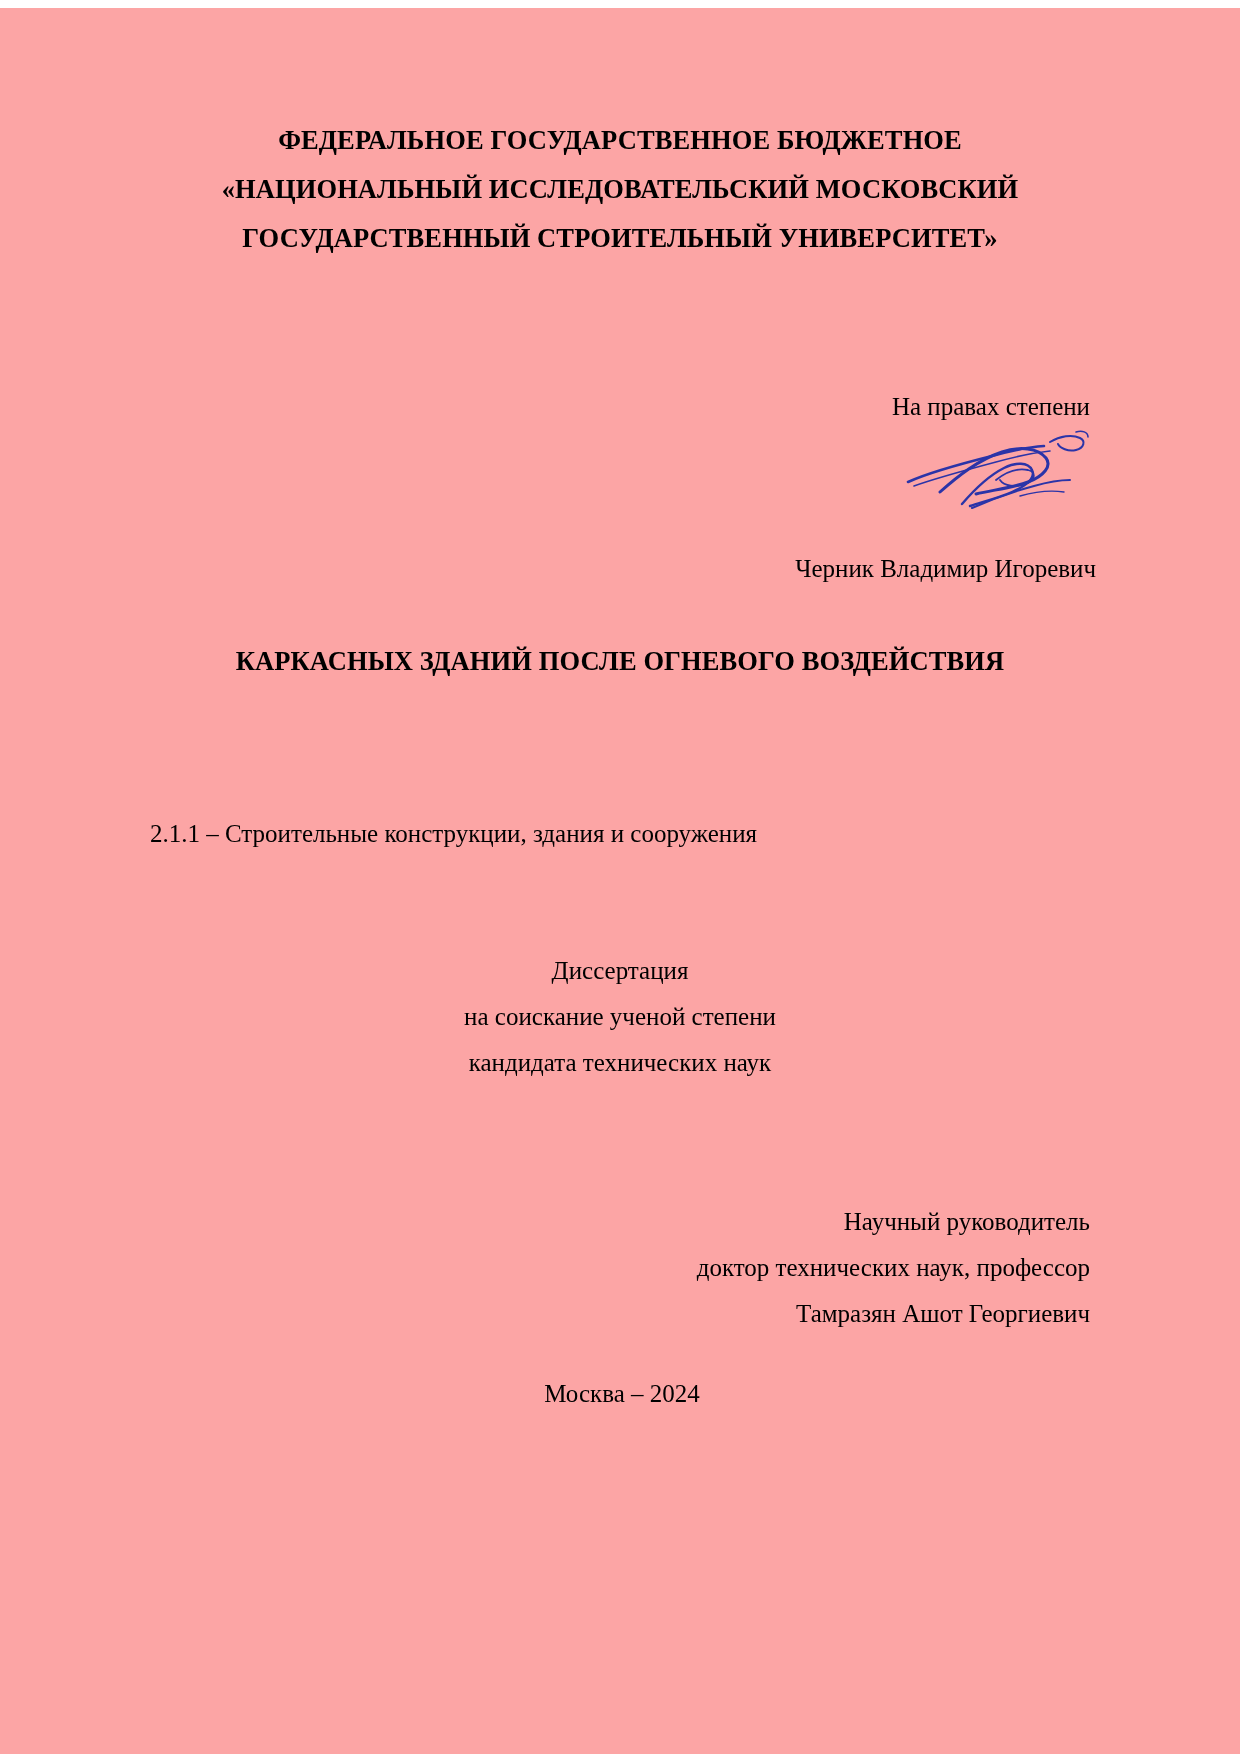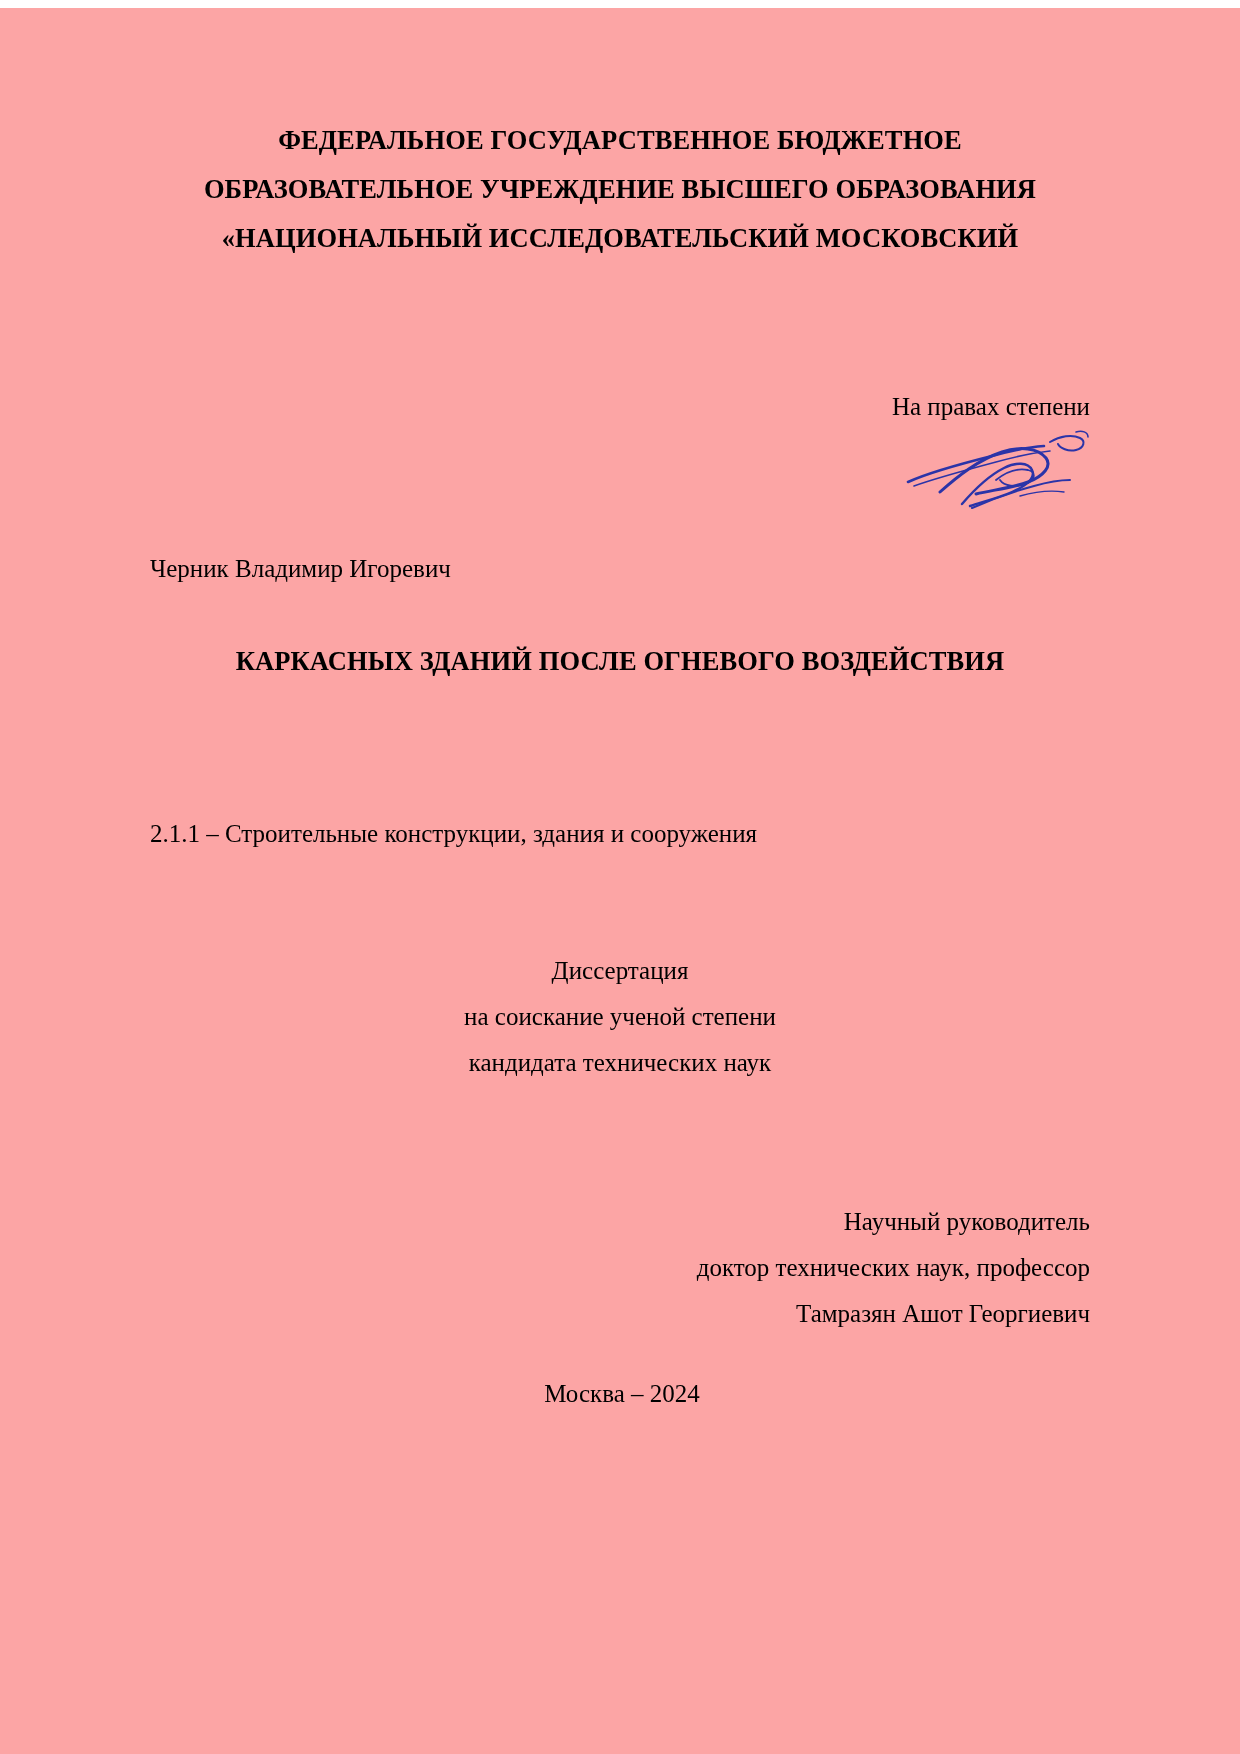--- a/index.html
+++ b/index.html
@@ -61,24 +61,24 @@
   }
   .signature svg {
     display: block;
     width: 100%;
     height: 100%;
   }
 
   
   .author {
     position: absolute;
-    left: 150px;
+    left: 156px;
     top: 545px;
     width: 940px;
-    text-align: left;
+    text-align: right;
     font-size: 25px;
     line-height: 32px;
   }
 
   
   .thesis-title {
     position: absolute;
     left: 120px;
     top: 628px;
     width: 1000px;
@@ -142,22 +142,22 @@
     line-height: 32px;
   }
 </style>
 </head>
 <body>
 
 <div class="page">
 
   <div class="org-header">
     <span class="org-line">ФЕДЕРАЛЬНОЕ ГОСУДАРСТВЕННОЕ БЮДЖЕТНОЕ</span>
-    <span class="org-line">ОБРАЗОВАТЕЛЬНОЕ УЧРЕЖДЕНИЕ ВЫСШЕГО ОБРАЗОВАНИЯ</span>
     <span class="org-line">«НАЦИОНАЛЬНЫЙ ИССЛЕДОВАТЕЛЬСКИЙ МОСКОВСКИЙ</span>
+    <span class="org-line">ГОСУДАРСТВЕННЫЙ СТРОИТЕЛЬНЫЙ УНИВЕРСИТЕТ»</span>
   </div>
 
   <div class="rights-block">
     <span class="rights-text">На правах степени</span>
   </div>
 
   <div class="signature">
     <svg viewBox="0 0 190 100" xmlns="http://www.w3.org/2000/svg" aria-hidden="true">
       <g fill="none" stroke="#2b34a8" stroke-linecap="round" stroke-linejoin="round">
         <path d="M8 62 C 30 52, 60 44, 92 36 C 110 31, 128 27, 144 26" stroke-width="2.6"></path>

